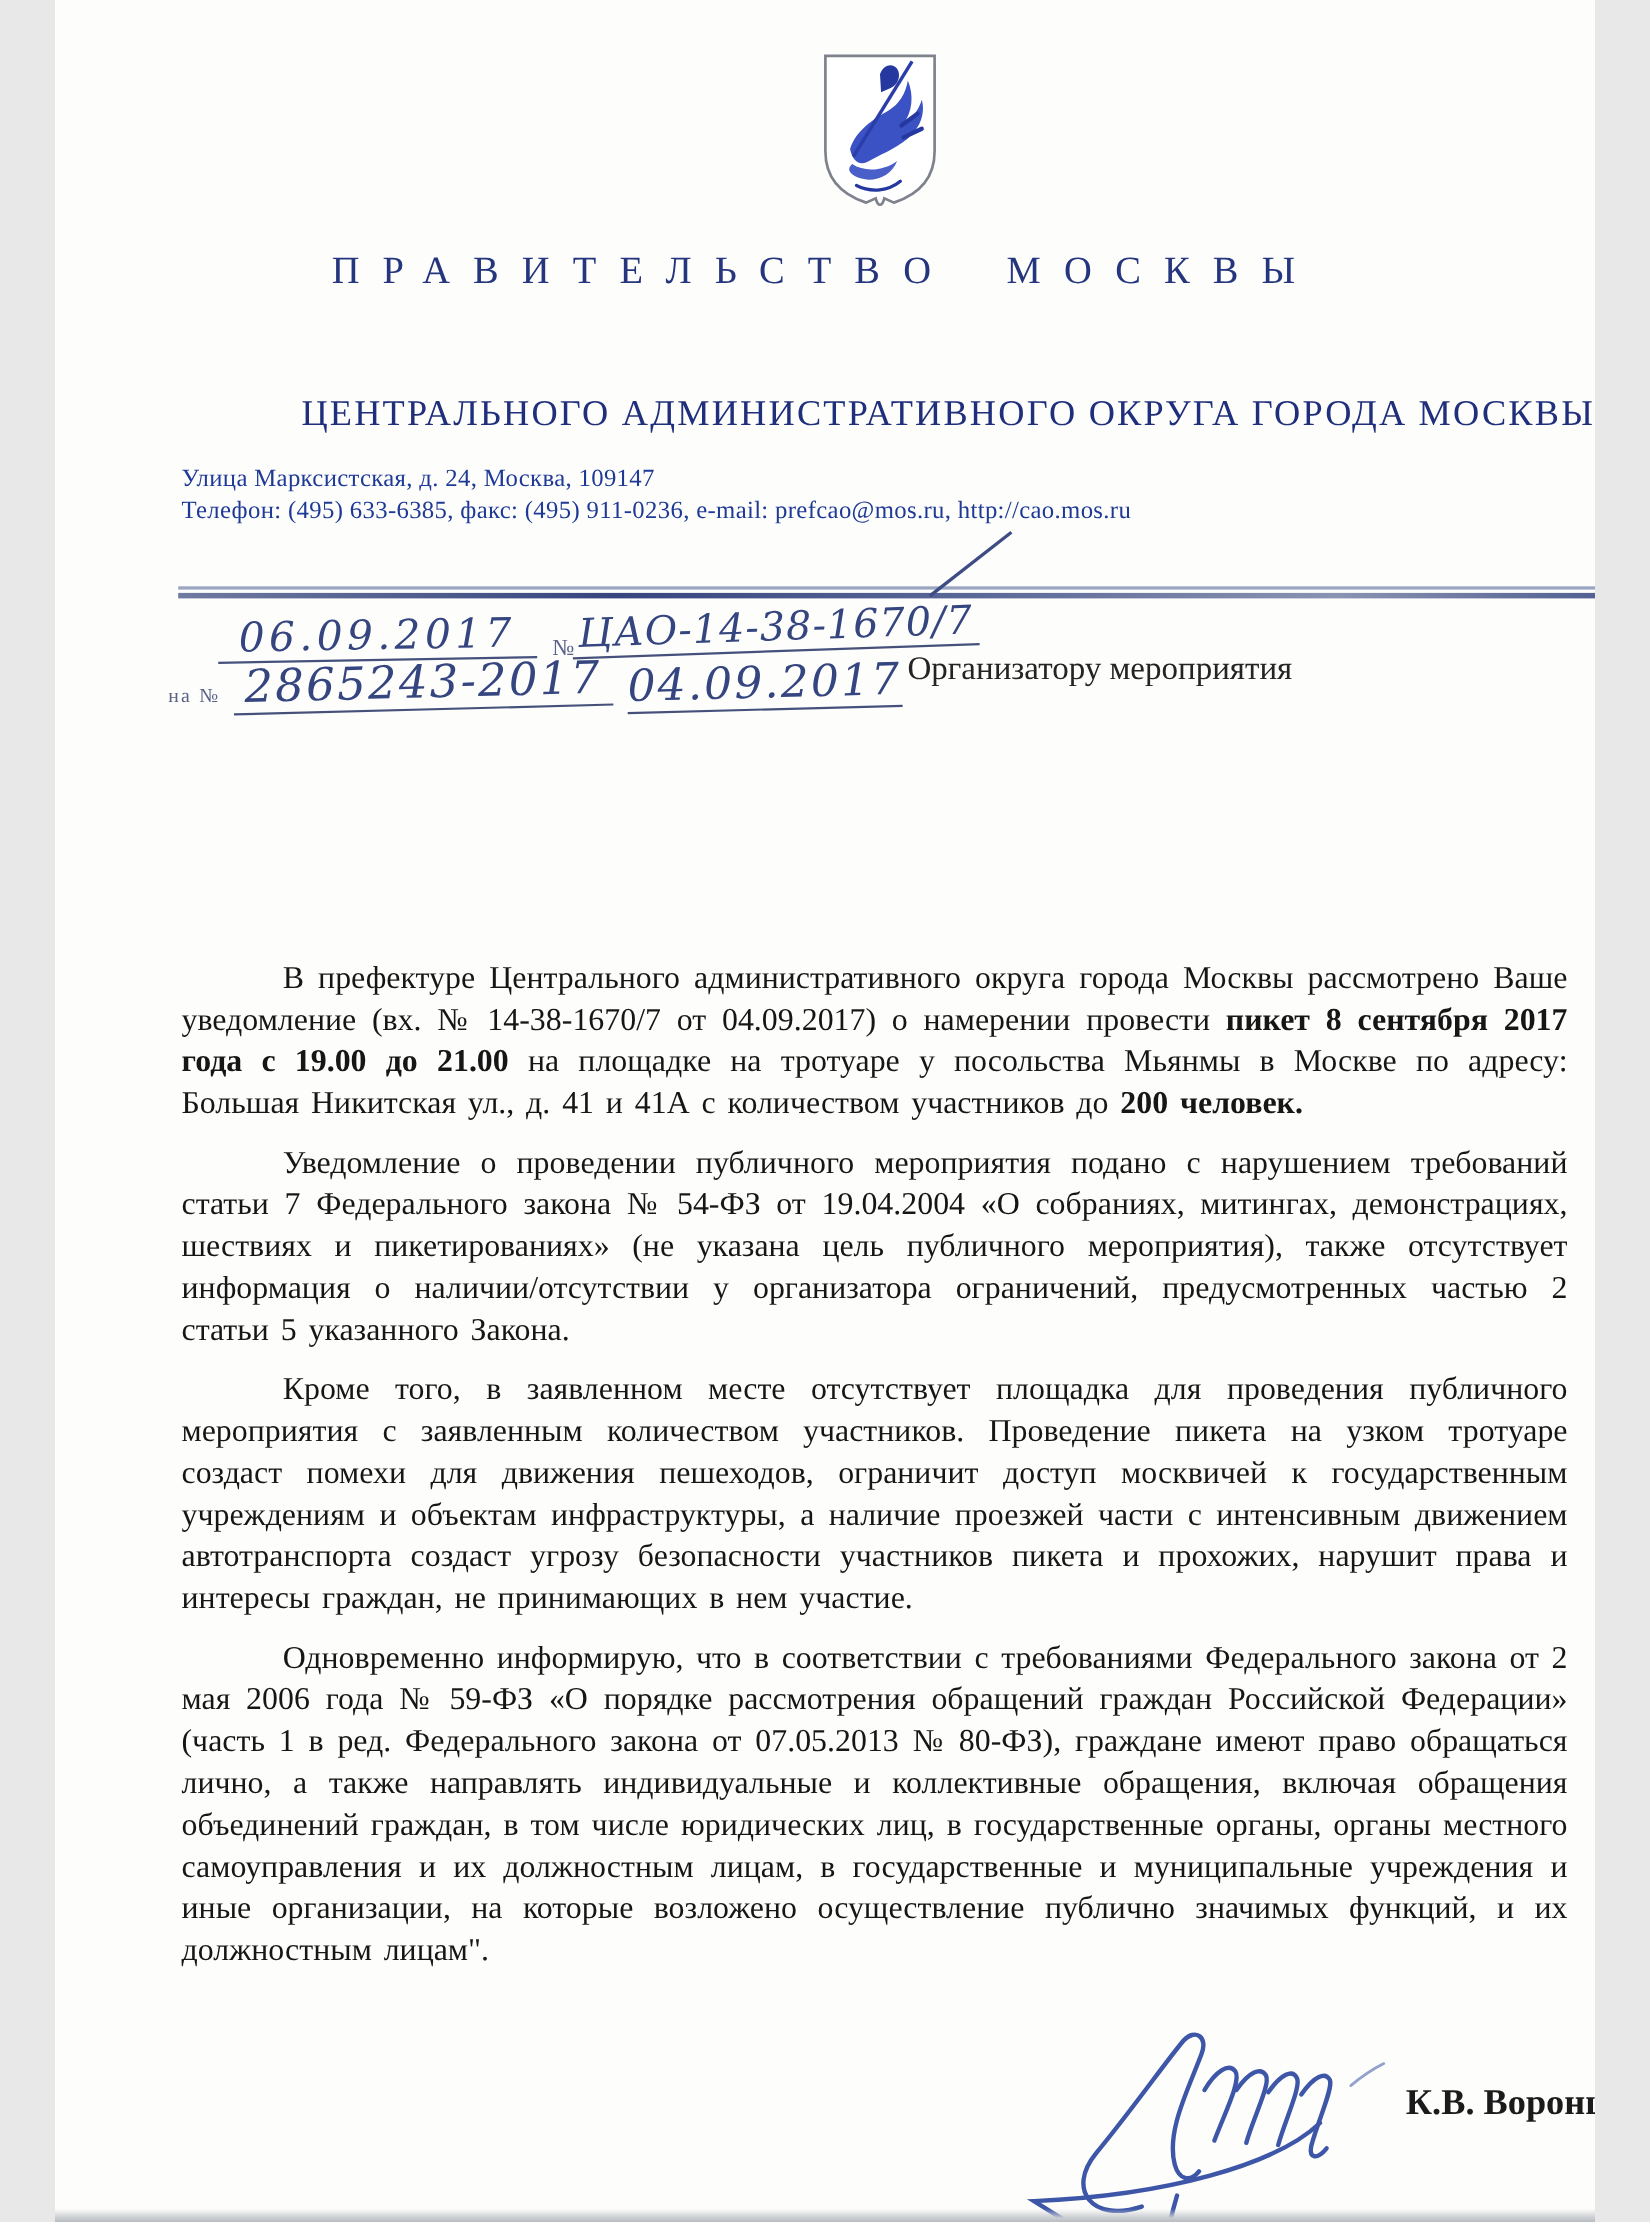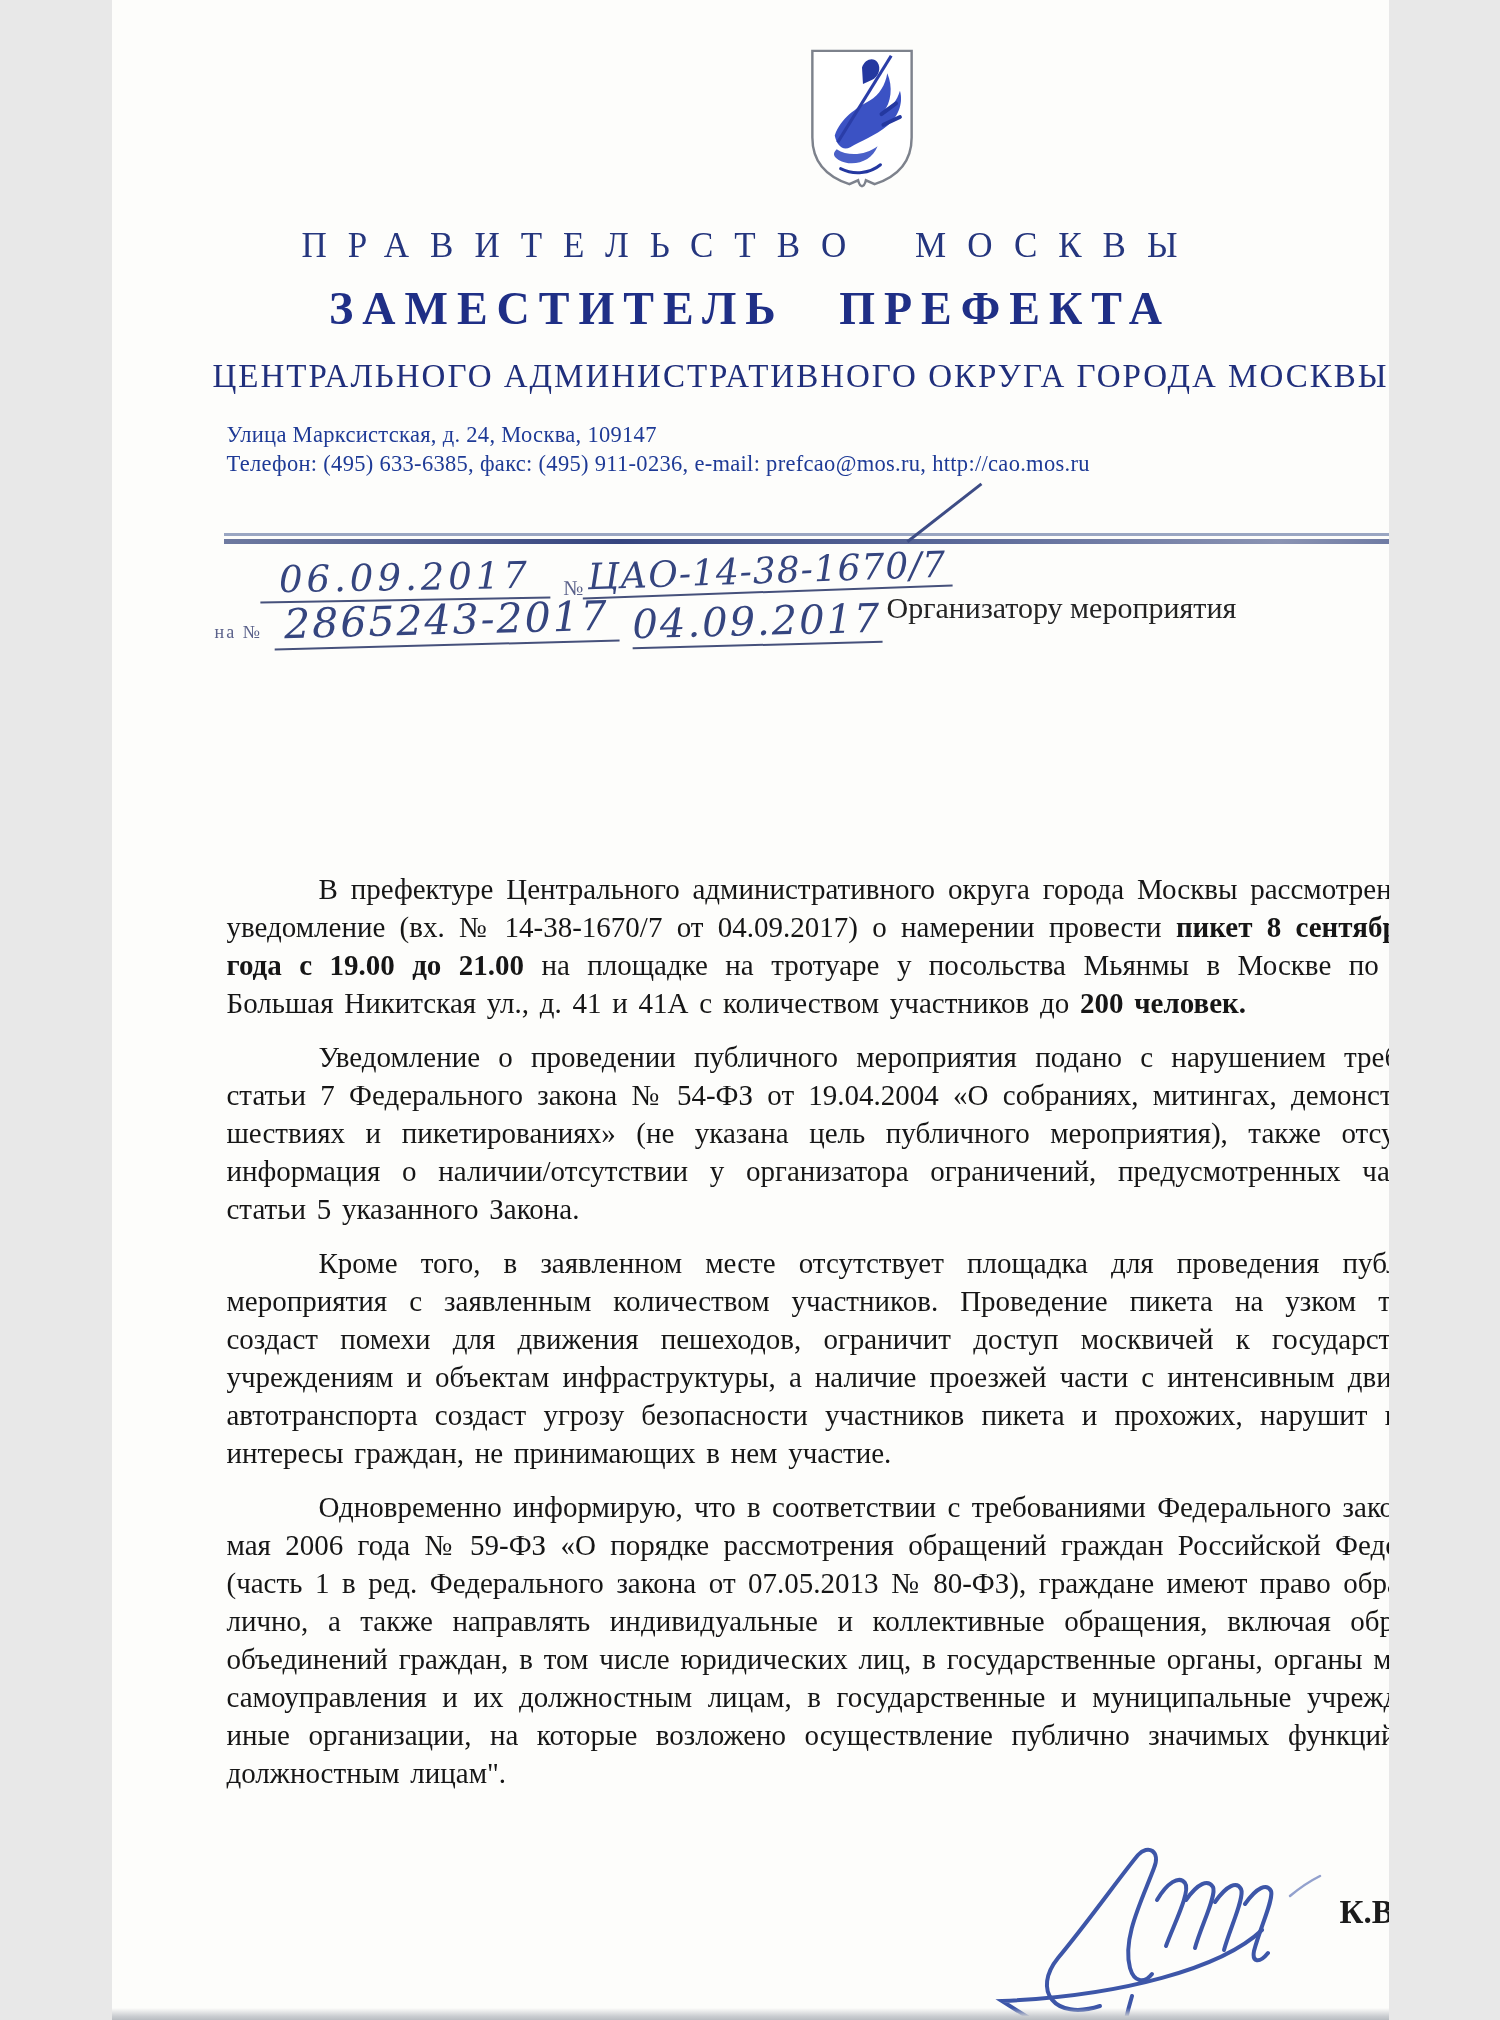--- a/index.html
+++ b/index.html
@@ -1,17 +1,17 @@
 <!DOCTYPE html>
 <html><head>
 <meta charset="utf-8">
 <style>
   html,body{margin:0;padding:0;background:#e8e8e8;}
   .page{
-    position:relative;width:1277px;height:2020px;margin:0 auto;
+    position:relative;width:1400px;height:2020px;margin:0 auto;
     background:#fdfdfb;overflow:hidden;
     font-family:"Liberation Serif",serif;color:#191919;
   }
   
   .emblem{position:absolute;left:692px;top:46px;width:116px;height:146px;}
   .lh-org{
     position:absolute;left:0;right:0;top:226px;text-align:center;
     font-size:35px;letter-spacing:21px;word-spacing:18px;color:#25367e;
     white-space:nowrap;
   }
@@ -88,21 +88,20 @@
     <path d="M7,5 H109 V94 C109,118 95,134 71,142 L62,138 C60,146 56,146 54,138 L45,142 C21,134 7,118 7,94 Z" fill="#ffffff" stroke="#7d828c" stroke-width="2.5"></path>
     <path d="M30,92 C36,74 52,64 66,56 C76,50 82,40 84,28 C90,42 88,58 80,68 C88,64 94,56 97,46 C101,60 94,74 84,82 C72,92 56,98 46,104 C38,108 32,102 30,92 Z" fill="#3b52c4"></path>
     <path d="M58,22 C61,13 70,11 74,17 C78,23 75,32 68,35 L59,39 Z" fill="#2438a0"></path>
     <path d="M78,70 L93,59 M80,81 L97,73" stroke="#2438a0" stroke-width="4" fill="none" stroke-linecap="round"></path>
     <line x1="88" y1="10" x2="33" y2="99" stroke="#2a3da8" stroke-width="3.2"></line>
     <path d="M32,106 C44,114 62,112 74,103 C68,119 48,125 34,117 C28,113 28,110 32,106 Z" fill="#4a60c8"></path>
     <path d="M36,126 C50,133 66,131 77,122" stroke="#2438a0" stroke-width="3" fill="none" stroke-linecap="round"></path>
   </svg>
 
   <div class="lh-org">ПРАВИТЕЛЬСТВО МОСКВЫ</div>
-  <div class="lh-title">ЗАМЕСТИТЕЛЬ ПРЕФЕКТА</div>
   <div class="lh-sub">ЦЕНТРАЛЬНОГО АДМИНИСТРАТИВНОГО ОКРУГА ГОРОДА МОСКВЫ</div>
 
   <div class="lh-contact">
     <div>Улица Марксистская, д. 24, Москва, 109147</div>
     <div>Телефон: (495) 633-6385, факс: (495) 911-0236, e-mail: prefcao@mos.ru, http://cao.mos.ru</div>
   </div>
 
   <div class="lh-rule">
     <div class="r1"></div>
       <div class="r2"></div>

